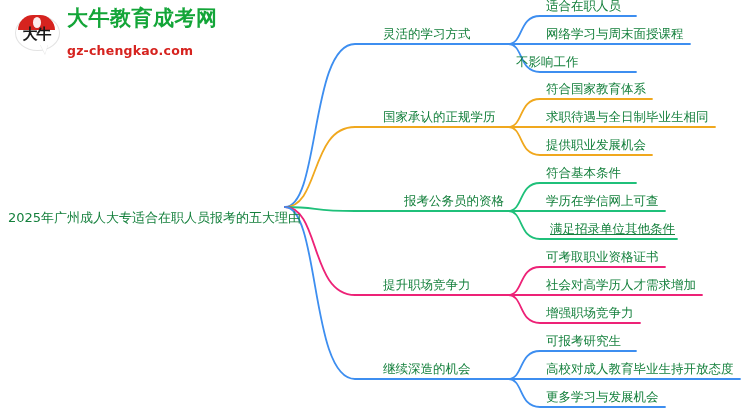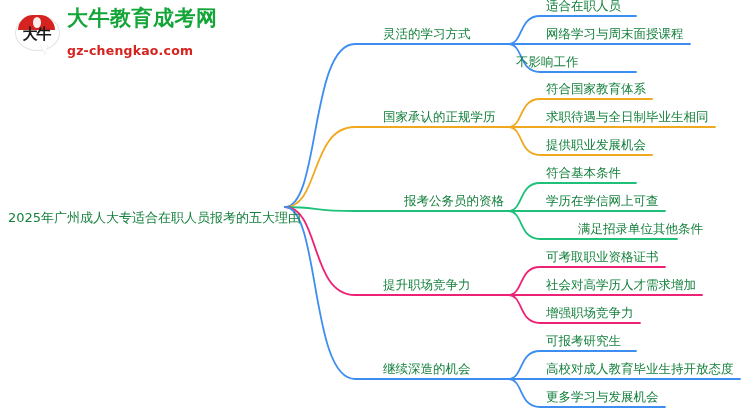--- a/index.html
+++ b/index.html
@@ -185,21 +185,21 @@
     <div class="mm-label leaf-label" style="left: 546px; top: -1px;">适合在职人员</div>
     <div class="mm-label leaf-label" style="left: 546px; top: 27px;">网络学习与周末面授课程</div>
     <div class="mm-label leaf-label" style="left: 516px; top: 55px;">不影响工作</div>
     <div class="mm-label branch-label" style="left: 383px; top: 110px;">国家承认的正规学历</div>
     <div class="mm-label leaf-label" style="left: 546px; top: 82px;">符合国家教育体系</div>
     <div class="mm-label leaf-label" style="left: 546px; top: 110px;">求职待遇与全日制毕业生相同</div>
     <div class="mm-label leaf-label" style="left: 546px; top: 138px;">提供职业发展机会</div>
     <div class="mm-label branch-label" style="left: 383px; top: 194px; margin-left: 21px;">报考公务员的资格</div>
     <div class="mm-label leaf-label" style="left: 546px; top: 166px;">符合基本条件</div>
     <div class="mm-label leaf-label" style="left: 546px; top: 194px;">学历在学信网上可查</div>
-    <div class="mm-label leaf-label" style="left: 578px; top: 222px;">满足招录单位其他条件</div>
+    <div class="mm-label leaf-label" style="left: 550px; top: 222px; text-decoration: underline;">满足招录单位其他条件</div>
     <div class="mm-label branch-label" style="left: 383px; top: 278px;">提升职场竞争力</div>
     <div class="mm-label leaf-label" style="left: 546px; top: 250px;">可考取职业资格证书</div>
     <div class="mm-label leaf-label" style="left: 546px; top: 278px;">社会对高学历人才需求增加</div>
     <div class="mm-label leaf-label" style="left: 546px; top: 306px;">增强职场竞争力</div>
     <div class="mm-label branch-label" style="left: 383px; top: 362px;">继续深造的机会</div>
     <div class="mm-label leaf-label" style="left: 546px; top: 334px;">可报考研究生</div>
     <div class="mm-label leaf-label" style="left: 546px; top: 362px;">高校对成人教育毕业生持开放态度</div>
     <div class="mm-label leaf-label" style="left: 546px; top: 390px;">更多学习与发展机会</div>
   </div>
 

